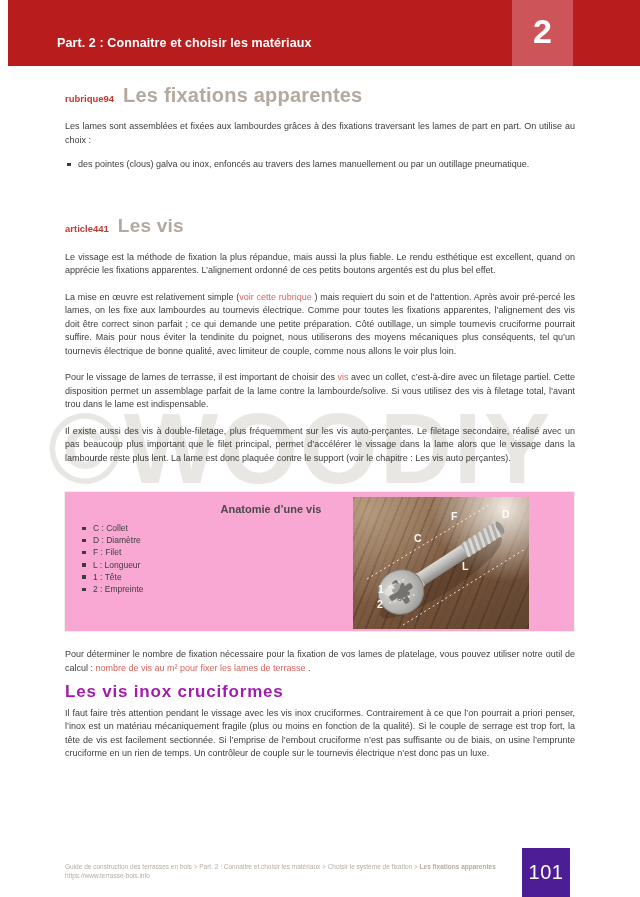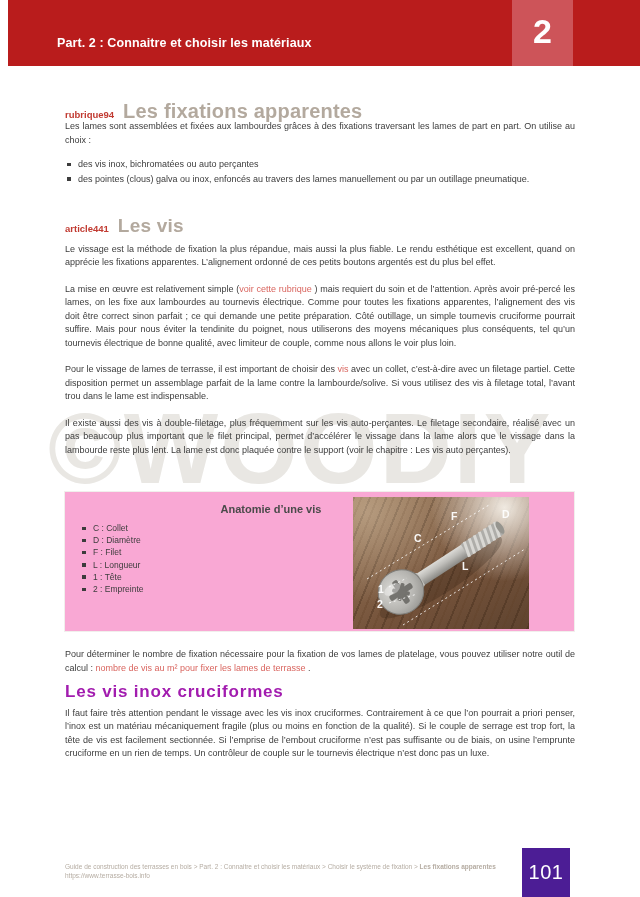--- a/index.html
+++ b/index.html
@@ -9,37 +9,37 @@
   .header-bar{position:absolute;left:8px;top:0;width:632px;height:66px;background:#b91c1c;}
   .header-title{position:absolute;left:49px;top:36px;font-size:12.5px;font-weight:bold;color:#ffffff;letter-spacing:.1px;}
   .chapter-badge{position:absolute;left:512px;top:0;width:61px;height:66px;background:#cd5459;
                  display:flex;align-items:center;justify-content:center;}
   .chapter-badge span{color:#fff;font-size:34px;font-weight:bold;margin-top:-4px;}
   
   .watermark{position:absolute;left:48px;top:398px;font-size:100px;line-height:100px;font-weight:bold;
              color:#e9e7e3;letter-spacing:2px;white-space:nowrap;z-index:0;user-select:none;}
   .content{position:relative;z-index:1;}
   
-  .rubrique-row{position:absolute;left:65px;top:100px;display:flex;align-items:baseline;}
+  .rubrique-row{position:absolute;left:65px;top:84px;display:flex;align-items:baseline;}
   .red-label{color:#c13a31;font-size:9.5px;font-weight:bold;margin-right:9px;}
   .h1-title{color:#b3a99e;font-size:20px;font-weight:bold;letter-spacing:.2px;}
   .h2-title{color:#b3a99e;font-size:19px;font-weight:bold;letter-spacing:.2px;}
   .h3-title{color:#a21caf;font-size:17px;font-weight:bold;letter-spacing:.8px;margin:0 0 8px 0;}
   
   .col{position:absolute;left:65px;width:510px;font-size:9px;line-height:13.5px;text-align:justify;}
   .col-intro{top:120px;}
   .col-vis{top:202px;}
   .col-after{top:648px;}
   .col p{margin:0 0 13px 0;}
   .col p.tight{margin-bottom:10px;}
   .col p.last{margin-bottom:0;}
   ul.square{list-style:none;margin:0;padding:0;}
   ul.square li{position:relative;padding-left:13px;line-height:14.5px;text-align:left;}
   ul.square li::before{content:"";position:absolute;left:2px;top:5.5px;width:3.5px;height:3.5px;background:#3c3c3c;}
-  .article-row{display:flex;align-items:baseline;margin:17px 0 7px 0;}
+  .article-row{display:flex;align-items:baseline;margin:17px 0 15px 0;}
   a.inline-link{color:#d9655f;text-decoration:none;cursor:pointer;}
   
   .anatomy-box{position:absolute;left:64px;top:491px;width:511px;height:141px;background:#f9a8d4;
                border:1px solid #f1efec;box-sizing:border-box;z-index:1;}
   .anatomy-title{position:absolute;left:0;top:11px;width:412px;text-align:center;
                  font-size:11px;font-weight:bold;color:#4a4a4a;}
   .anatomy-legend{position:absolute;left:16px;top:30px;list-style:none;margin:0;padding:0;
                   font-size:8.5px;color:#3c3c3c;}
   .anatomy-legend li{position:relative;padding-left:12px;line-height:12.2px;}
   .anatomy-legend li::before{content:"";position:absolute;left:1px;top:4.5px;width:3.5px;height:3.5px;background:#3c3c3c;}
@@ -76,21 +76,20 @@
   <div class="content">
 
     <div class="rubrique-row">
       <span class="red-label">rubrique94</span>
       <span class="h1-title">Les fixations apparentes</span>
     </div>
 
     <div class="col col-intro">
       <p class="tight">Les lames sont assemblées et fixées aux lambourdes grâces à des fixations traversant les lames de part en part. On utilise au choix :</p>
       <ul class="square">
-        <li>des vis inox, bichromatées ou auto perçantes</li>
         <li>des pointes (clous) galva ou inox, enfoncés au travers des lames manuellement ou par un outillage pneumatique.</li>
       </ul>
     </div>
 
     <div class="col col-vis">
       <div class="article-row">
         <span class="red-label">article441</span>
         <span class="h2-title">Les vis</span>
       </div>
       <p>Le vissage est la méthode de fixation la plus répandue, mais aussi la plus fiable. Le rendu esthétique est excellent, quand on apprécie les fixations apparentes. L’alignement ordonné de ces petits boutons argentés est du plus bel effet.</p>

